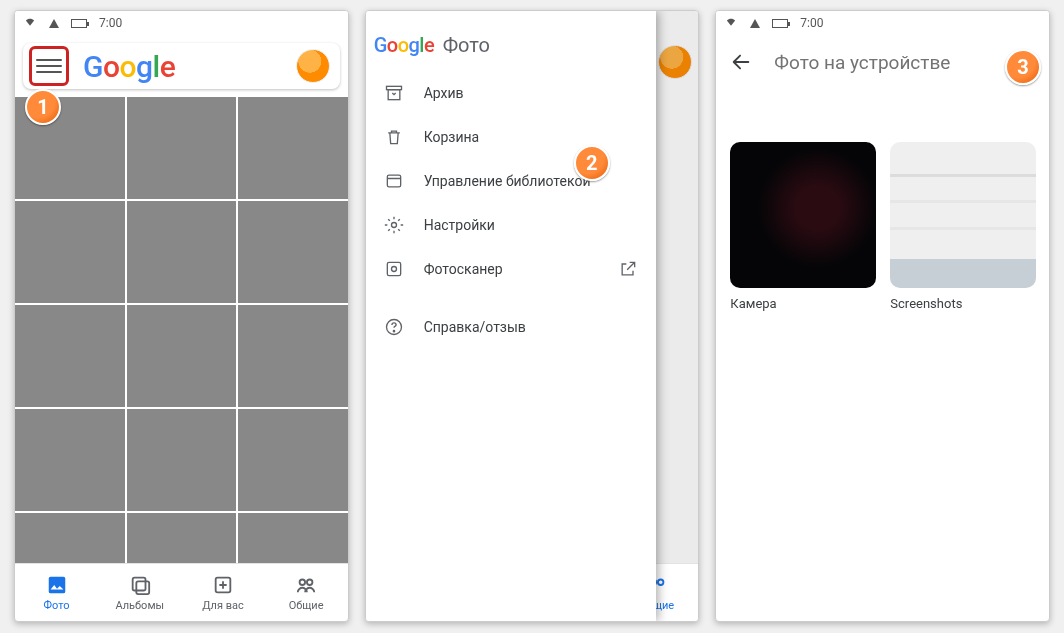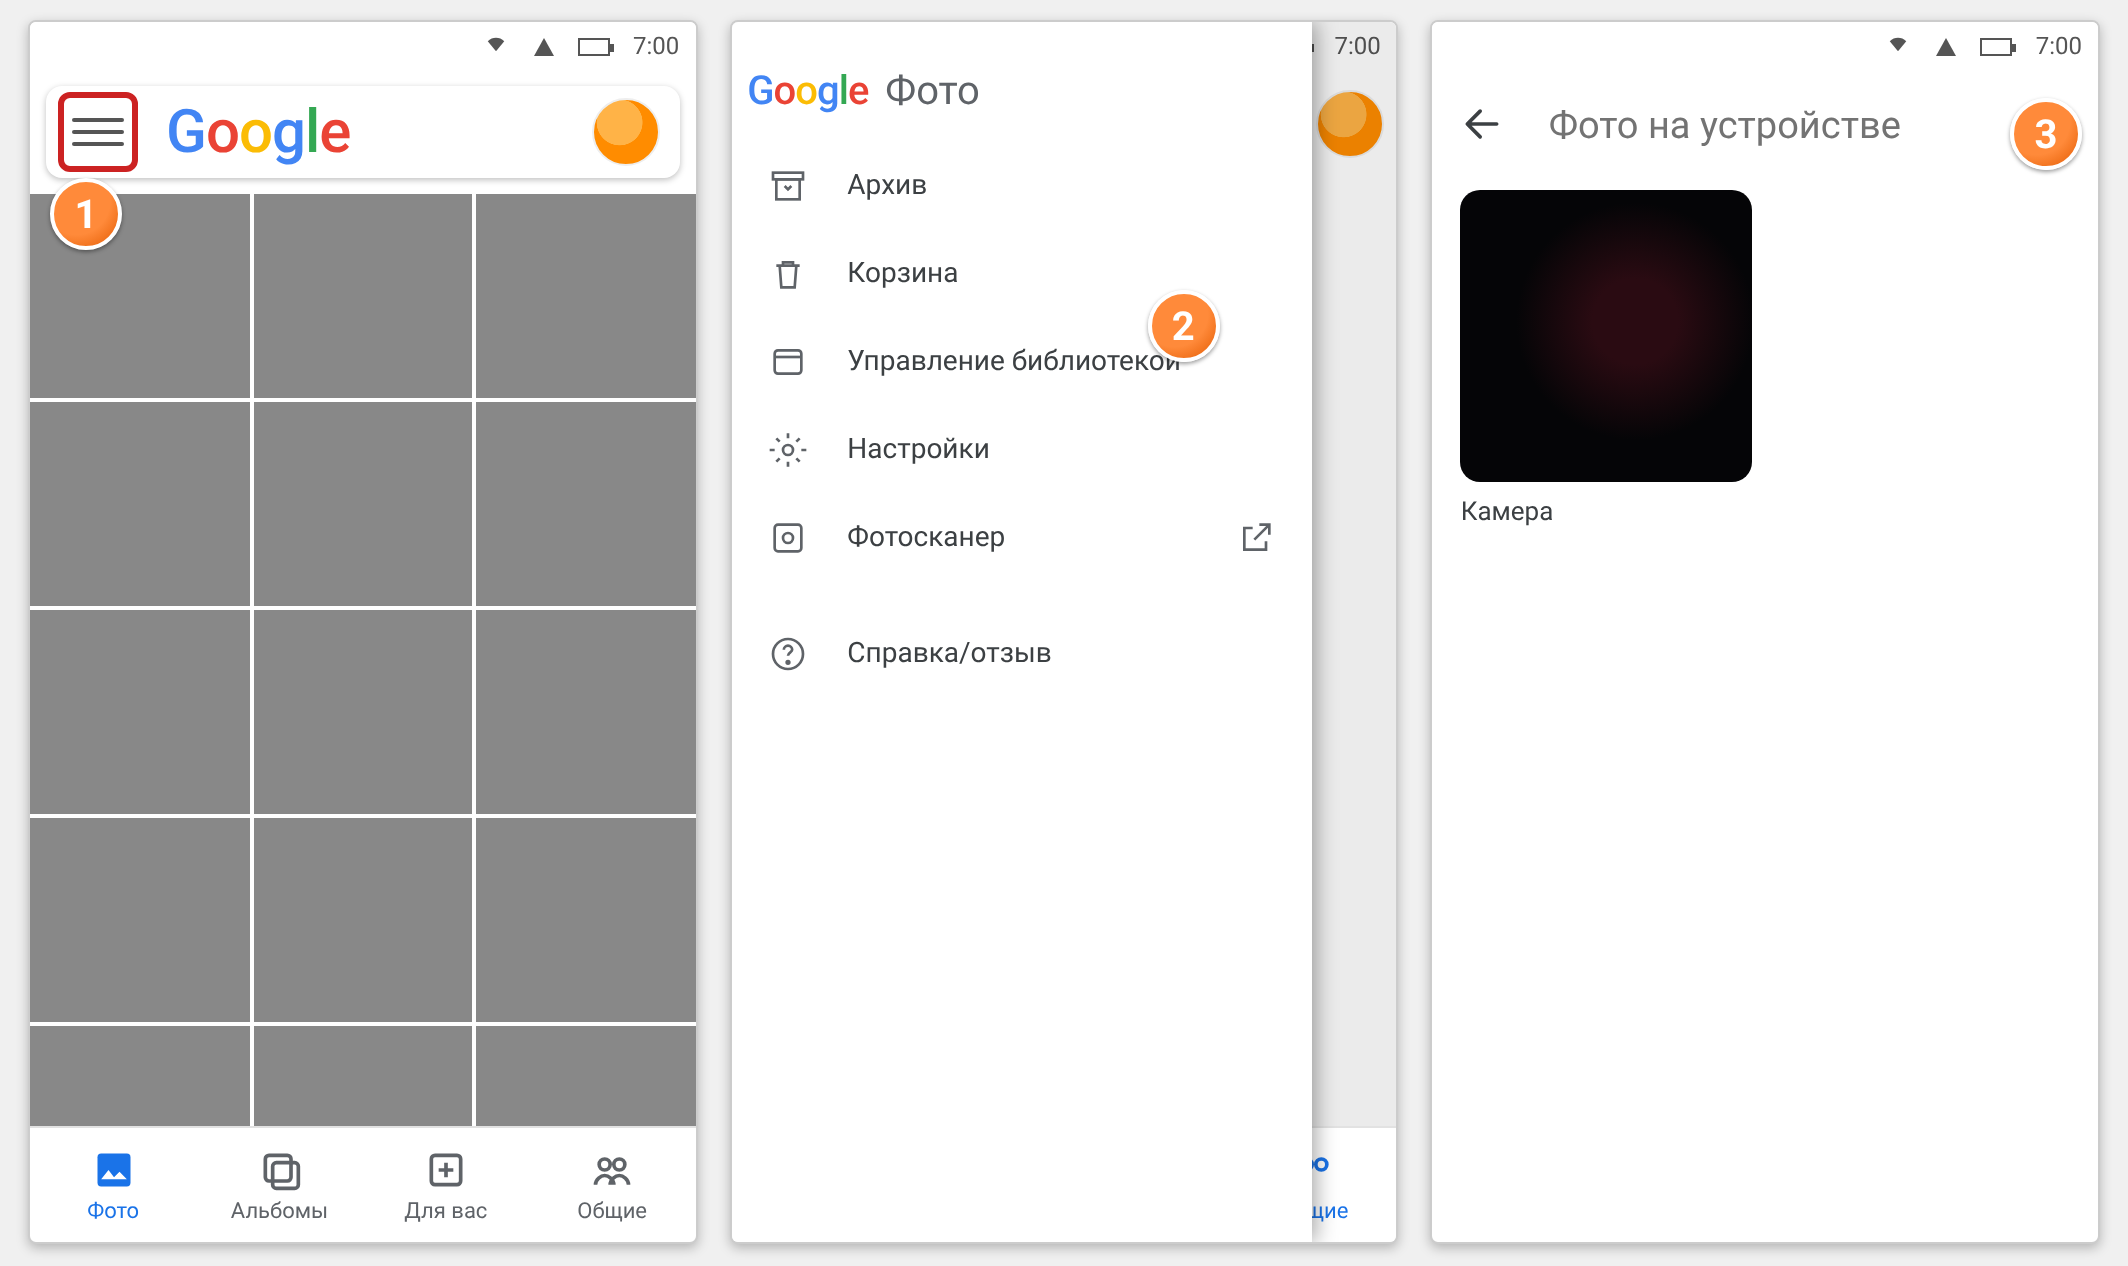--- a/index.html
+++ b/index.html
@@ -25,21 +25,20 @@
     position: relative;
     overflow: hidden;
   }
   
   .statusbar {
     height: 24px;
     background: #fff;
     color: #555;
     display: flex;
     align-items: center;
-    justify-content: flex-end;
     padding: 0 8px;
     font-size: 12px;
     gap: 12px;
   }
   .tri { width:0;height:0;border-left:5px solid transparent;border-right:5px solid transparent;border-bottom:9px solid #555; }
   .batt { width:16px;height:9px;border:1px solid #555;position:relative;}
   .batt::after{content:"";position:absolute;right:-3px;top:2px;width:2px;height:4px;background:#555;}
   .batt .lvl{height:100%;background:#555;width:75%;}
   
   .searchbar {
@@ -130,21 +129,21 @@
   .scrim{position:absolute;inset:0;background:rgba(0,0,0,0.08);}
   .p2-bottom{position:absolute;bottom:0;left:0;right:0;height:58px;display:flex;border-top:1px solid #e2e2e2;background:#fff;}
   .p2-bottom .tab{flex:1;display:flex;flex-direction:column;align-items:center;justify-content:center;gap:3px;font-size:11px;color:#5f6368;}
   .p2-bottom .tab:last-child{color:#1a73e8;}
   
   .p3-header{
     height:54px;display:flex;align-items:center;gap:22px;padding:0 14px;font-size:19px;color:#737373;
   }
   .back{width:22px;height:22px;cursor:pointer;}
   .folders{display:flex;gap:14px;padding:6px 14px;}
-  .folder{display:flex;flex-direction:column;gap:8px;}
+  .folder{display:flex;flex-direction:column;gap:8px;margin-top:47px;}
   .thumb{width:146px;height:146px;border-radius:10px;}
   .thumb.cam{background:radial-gradient(circle at 60% 45%, #2a0b12 0 18%, #050507 50%);}
   .thumb.ss{background:linear-gradient(180deg,#efefef 0 22%, #dcdcdc 22% 24%, #efefef 24% 40%, #e6e6e6 40% 42%, #efefef 42% 58%, #e6e6e6 58% 60%, #efefef 60% 80%, #c7cfd6 80% 100%);}
   .flabel{font-size:13px;color:#3c4043;}
 </style>
 </head>
 <body>
 
 <div class="phone">
   <div class="statusbar">
@@ -334,18 +333,22 @@
         <path d="M20 12H4M4 12l7-7M4 12l7 7" fill="none" stroke="#3c4043" stroke-width="2" stroke-linecap="round"></path>
       </svg>
     <span>Фото на устройстве</span>
   </div>
 
   <div class="folders">
     <div class="folder">
       <div class="thumb cam"></div>
       <span class="flabel">Камера</span>
     </div>
+    <div class="folder">
+      <div class="thumb ss"></div>
+      <span class="flabel">Screenshots</span>
+    </div>
   </div>
 
   <div class="badge" style="right:8px;top:38px">
       <span>3</span>
     </div>
 </div>
 
 </body></html>

